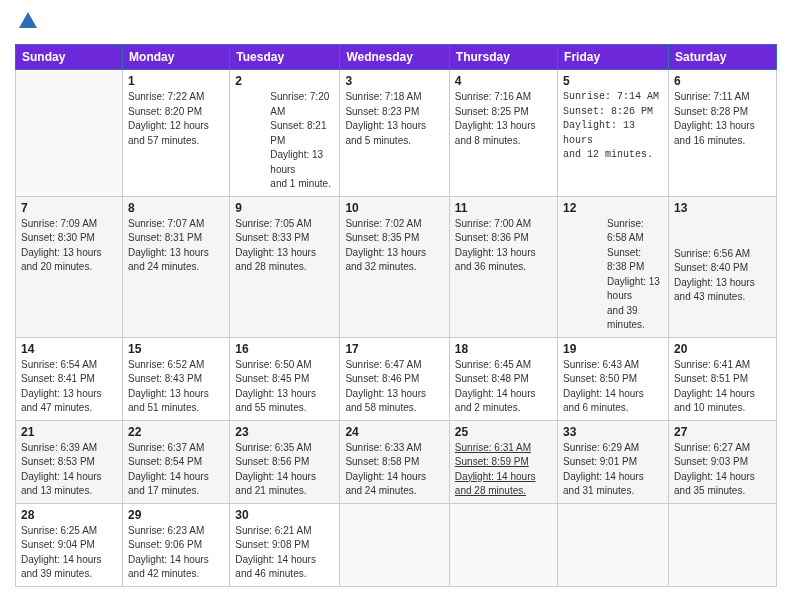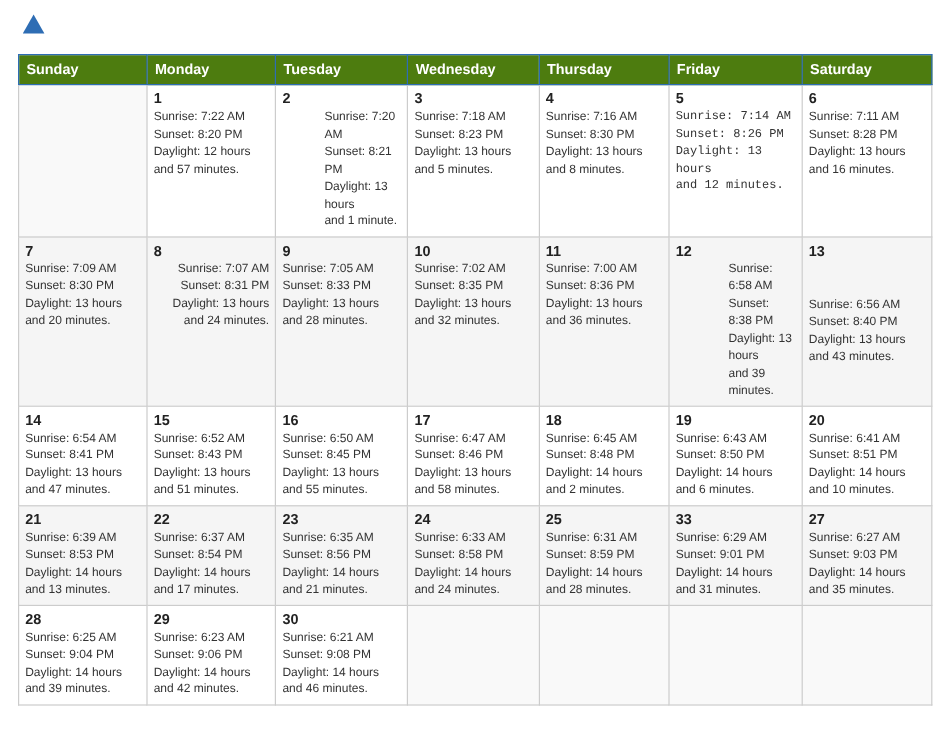--- a/index.html
+++ b/index.html
@@ -53,21 +53,21 @@
     .location-title {
       font-size: 15px;
       color: #333;
     }
     .calendar-table {
       width: 100%;
       border-collapse: collapse;
       font-size: 10.5px;
     }
     .calendar-table th {
-      background-color: #4d7c0f;
+      background-color: #6d28d9;
       color: #fff;
       text-align: left;
       padding: 5px 6px;
       font-size: 12px;
       font-weight: bold;
       border: 1px solid #2e6db4;
     }
     .calendar-table td {
       border: 1px solid #ccc;
       vertical-align: top;
@@ -149,21 +149,21 @@
           <td>
             <span class="day-number">3</span>
             <div class="day-info" style="white-space: pre-line;">Sunrise: 7:18 AM
 Sunset: 8:23 PM
 Daylight: 13 hours
 and 5 minutes.</div>
           </td>
           <td>
             <span class="day-number">4</span>
             <div class="day-info" style="white-space: pre-line;">Sunrise: 7:16 AM
-Sunset: 8:30 PM
+Sunset: 8:25 PM
 Daylight: 13 hours
 and 8 minutes.</div>
           </td>
           <td>
             <span class="day-number">5</span>
             <div class="day-info" style="white-space: pre-line; font-family: Liberation Mono, monospace;">Sunrise: 7:14 AM
 Sunset: 8:26 PM
 Daylight: 13 hours
 and 12 minutes.</div>
           </td>
@@ -178,21 +178,21 @@
         <tr class="row-alt">
           <td>
             <span class="day-number">7</span>
             <div class="day-info" style="white-space: pre-line;">Sunrise: 7:09 AM
 Sunset: 8:30 PM
 Daylight: 13 hours
 and 20 minutes.</div>
           </td>
           <td>
             <span class="day-number">8</span>
-            <div class="day-info" style="white-space: pre-line; text-align: right;">Sunrise: 7:07 AM
+            <div class="day-info" style="white-space: pre-line;">Sunrise: 7:07 AM
 Sunset: 8:31 PM
 Daylight: 13 hours
 and 24 minutes.</div>
           </td>
           <td>
             <span class="day-number">9</span>
             <div class="day-info" style="white-space: pre-line;">Sunrise: 7:05 AM
 Sunset: 8:33 PM
 Daylight: 13 hours
 and 28 minutes.</div>
@@ -301,21 +301,21 @@
           </td>
           <td>
             <span class="day-number">24</span>
             <div class="day-info" style="white-space: pre-line;">Sunrise: 6:33 AM
 Sunset: 8:58 PM
 Daylight: 14 hours
 and 24 minutes.</div>
           </td>
           <td>
             <span class="day-number">25</span>
-            <div class="day-info" style="white-space: pre-line;">Sunrise: 6:31 AM
+            <div class="day-info" style="white-space: pre-line; text-decoration: underline;">Sunrise: 6:31 AM
 Sunset: 8:59 PM
 Daylight: 14 hours
 and 28 minutes.</div>
           </td>
           <td>
             <span class="day-number">33</span>
             <div class="day-info" style="white-space: pre-line;">Sunrise: 6:29 AM
 Sunset: 9:01 PM
 Daylight: 14 hours
 and 31 minutes.</div>

